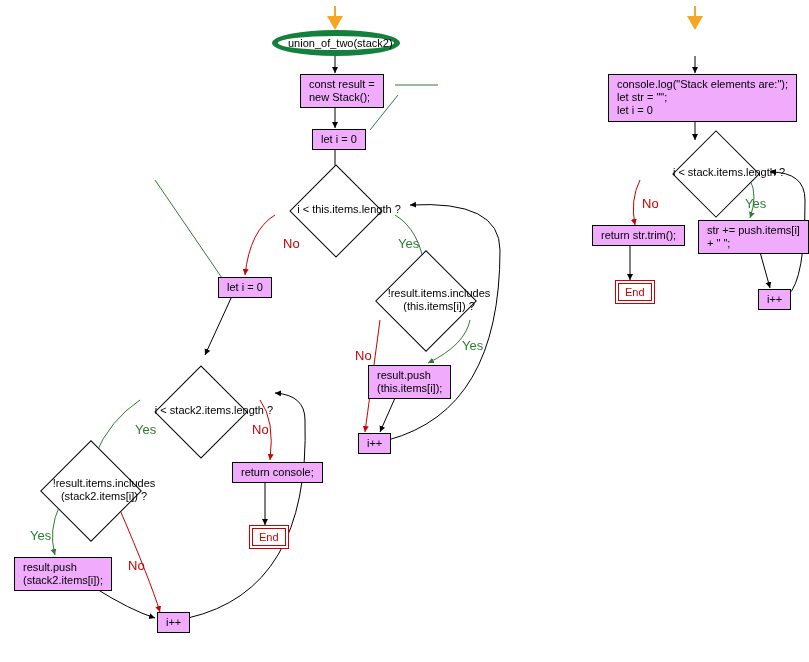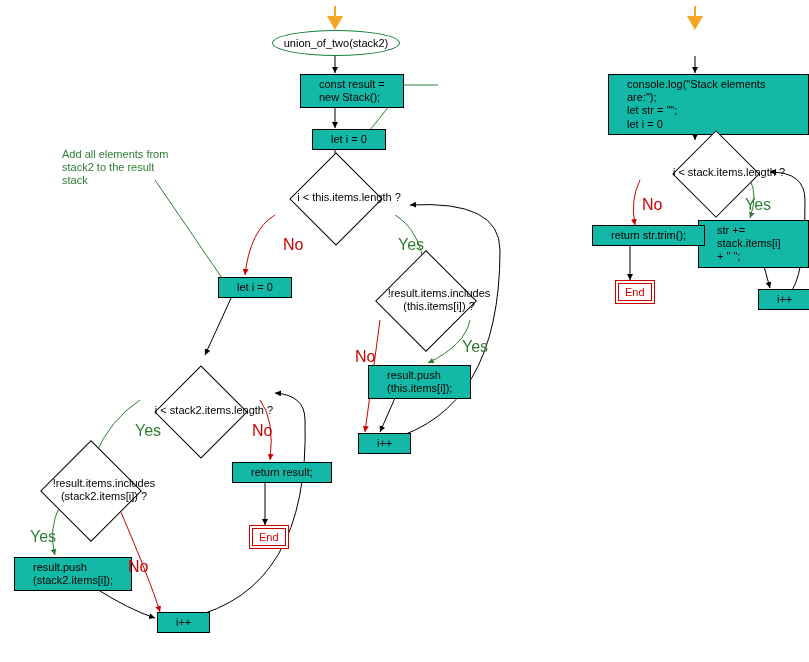--- a/index.html
+++ b/index.html
@@ -1,25 +1,25 @@
 <!DOCTYPE html>
 <html><head>
 <meta charset="utf-8">
 <style>
   html,body{margin:0;padding:0;font-family:Arial,Helvetica,sans-serif;font-size:11px;background:#fff}
   .canvas{position:relative;width:809px;height:662px}
   .node{position:absolute;box-sizing:border-box}
-  .ellipse{border:1px solid #15803d;border-radius:50%;display:flex;align-items:center;justify-content:center;text-align:center;padding:2px 10px}
-  .box{border:1px solid #000;background:#14b8a6;padding:3px 18px;white-space:pre-line;line-height:1.2}
+  .ellipse{border:6px solid #15803d;border-radius:50%;display:flex;align-items:center;text-align:center;padding:2px 10px}
+  .box{border:1px solid #000;background:#f0abfc;padding:3px 8px;white-space:pre-line;line-height:1.2}
   .endbox{border:1px solid #c00;background:#fff;color:#c00;padding:2px 6px;box-shadow:0 0 0 2px #fff,0 0 0 3px #c00}
   .diamond{position:absolute}
   .diamond .shape{width:100%;height:100%;border:1px solid #000;background:#fff;transform:rotate(45deg)}
   .diamond .dlabel{position:absolute;top:0;left:0;right:0;bottom:0;display:flex;align-items:center;justify-content:center;text-align:center;white-space:pre-line;line-height:1.2;padding:0 14px}
   .comment{position:absolute;color:#2e7d32;white-space:pre-line;line-height:1.2}
-  .edge-label{position:absolute;font-size:16px}
+  .edge-label{position:absolute;font-size:13px}
   .yes{color:#2e7d32}
   .no{color:#c00}
   svg{position:absolute;top:0;left:0;overflow:visible}
 </style>
 </head>
 <body>
 
 <div class="canvas">
 
 <svg width="809" height="662">
@@ -97,21 +97,21 @@
 
 <div class="node ellipse" style="left:272px;top:30px;width:128px;height:26px">
       <span>union_of_two(stack2)</span>
     </div>
 
 <div class="node box" style="left:300px;top:74px"><span>const result =
 new Stack();</span></div>
 
 <div class="node box" style="left:312px;top:129px"><span>let i = 0</span></div>
 
-<div class="diamond" style="left:285px;top:148px;width:100px;height:100px">
+<div class="diamond" style="left:285px;top:160px;width:100px;height:100px">
   <div class="shape" style="position:absolute;left:18px;top:18px;width:64px;height:64px"></div>
   <div class="dlabel" style="width:180px;left:-40px"><span>i &lt; this.items.length ?</span></div>
 </div>
 
 <div class="diamond" style="left:365px;top:250px;width:120px;height:100px">
   <div class="shape" style="position:absolute;left:25px;top:15px;width:70px;height:70px"></div>
   <div class="dlabel" style="width:180px;left:-30px"><span>!result.items.includes
 (this.items[i]) ?</span></div>
 </div>
 
@@ -131,48 +131,45 @@
   <div class="shape" style="position:absolute;left:35px;top:15px;width:70px;height:70px"></div>
   <div class="dlabel" style="width:180px;left:-20px"><span>!result.items.includes
 (stack2.items[i]) ?</span></div>
 </div>
 
 <div class="node box" style="left:14px;top:557px"><span>result.push
 (stack2.items[i]);</span></div>
 
 <div class="node box" style="left:157px;top:612px"><span>i++</span></div>
 
-<div class="node box" style="left:232px;top:462px"><span>return result;</span></div>
+<div class="node box" style="left:232px;top:462px"><span>return console;</span></div>
 
 <div class="node endbox" style="left:252px;top:528px"><span>End</span></div>
 
-<div class="comment" style="left:62px;top:148px"><span>Add all elements from
-stack2 to the result
-stack</span></div>
 
 <div class="edge-label yes" style="left:398px;top:236px">Yes</div>
 <div class="edge-label no" style="left:283px;top:236px">No</div>
 <div class="edge-label yes" style="left:462px;top:338px">Yes</div>
 <div class="edge-label no" style="left:355px;top:348px">No</div>
 <div class="edge-label yes" style="left:135px;top:422px">Yes</div>
 <div class="edge-label no" style="left:252px;top:422px">No</div>
 <div class="edge-label yes" style="left:30px;top:528px">Yes</div>
 <div class="edge-label no" style="left:128px;top:558px">No</div>
 
 
 <div class="node box" style="left:608px;top:74px"><span>console.log("Stack elements are:");
 let str = "";
 let i = 0</span></div>
 
 <div class="diamond" style="left:660px;top:128px;width:110px;height:90px">
   <div class="shape" style="position:absolute;left:25px;top:15px;width:60px;height:60px"></div>
   <div class="dlabel" style="width:190px;left:-40px"><span>i &lt; stack.items.length ?</span></div>
 </div>
 
-<div class="node box" style="left:698px;top:220px"><span>str += stack.items[i]
+<div class="node box" style="left:698px;top:220px"><span>str += push.items[i]
 + " ";</span></div>
 
 <div class="node box" style="left:758px;top:289px"><span>i++</span></div>
 
 <div class="node box" style="left:592px;top:225px"><span>return str.trim();</span></div>
 
 <div class="node endbox" style="left:618px;top:283px"><span>End</span></div>
 
 <div class="edge-label yes" style="left:745px;top:196px">Yes</div>
 <div class="edge-label no" style="left:642px;top:196px">No</div>

